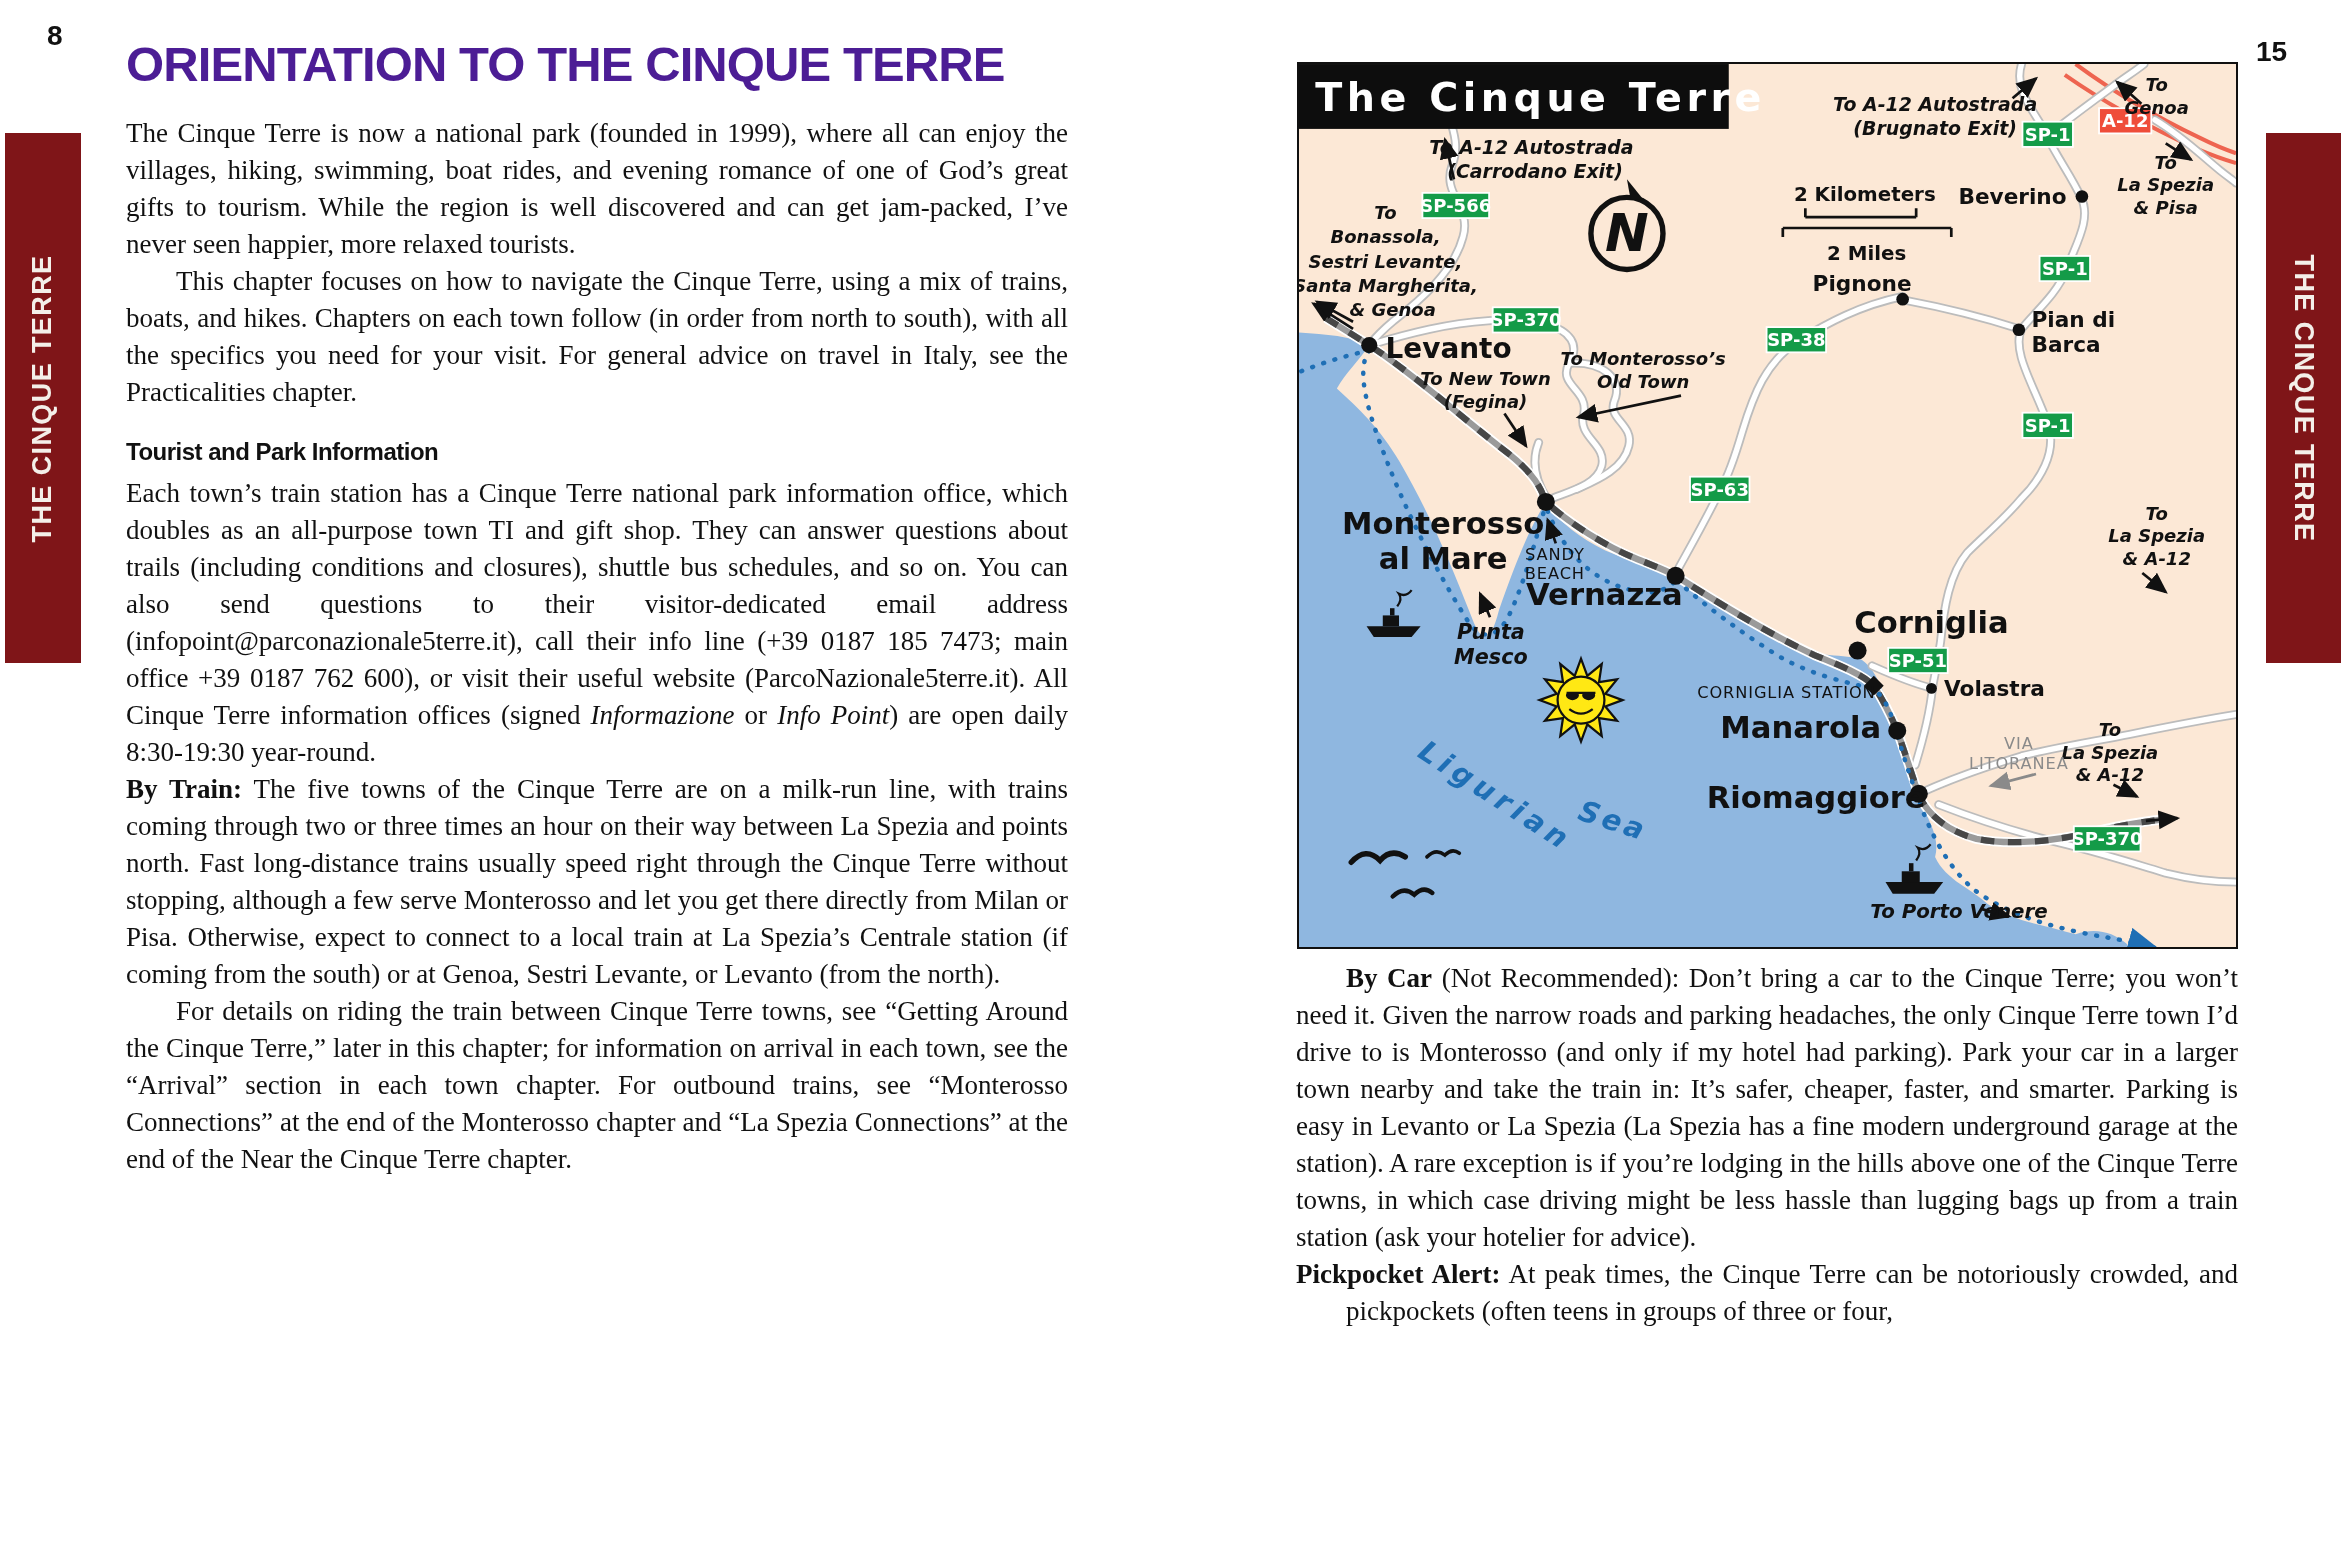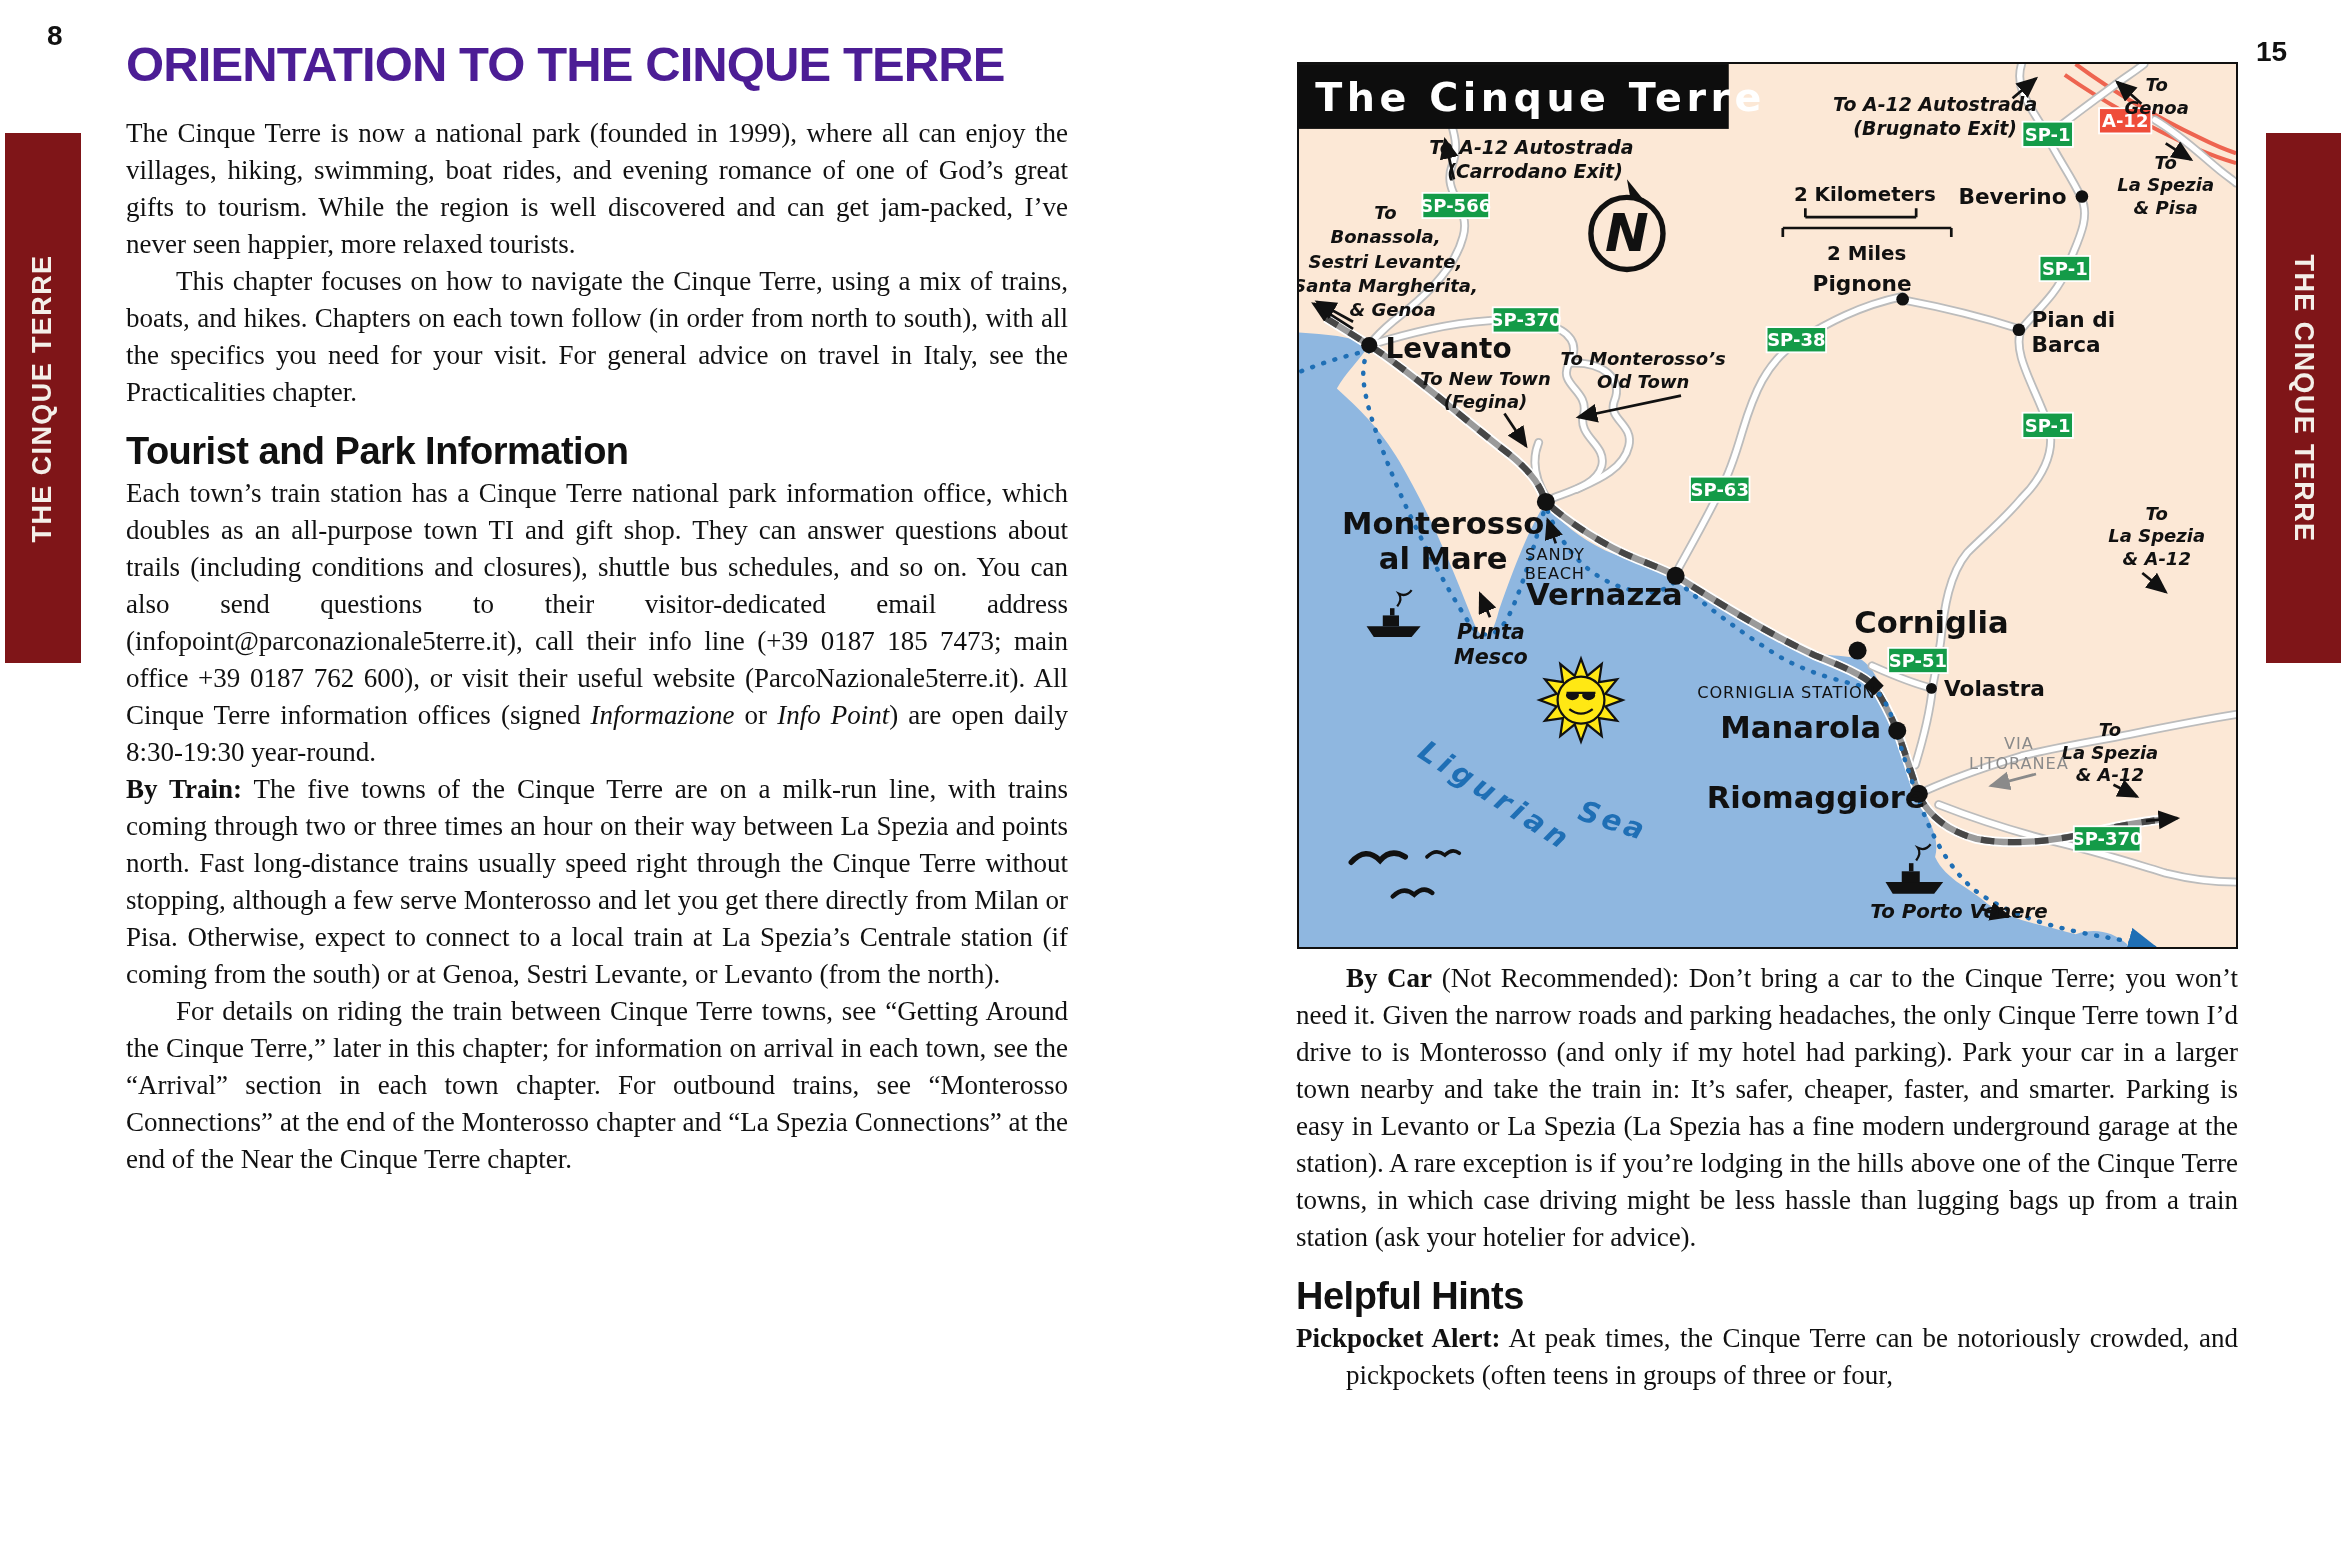--- a/index.html
+++ b/index.html
@@ -20,21 +20,21 @@
   .tab.left .tab-text{transform:rotate(-90deg);}
   .tab.right .tab-text{transform:rotate(90deg);}
   h1.title{position:absolute;left:126px;top:36px;margin:0;width:955px;
     font-family:"Liberation Sans",sans-serif;font-weight:bold;font-size:49px;
     letter-spacing:-0.9px;color:#4c1d95;white-space:nowrap;}
   .col{position:absolute;font-size:27px;line-height:37px;text-align:justify;}
   .col-left{left:126px;top:115px;width:942px;}
   .col-right{left:1296px;top:960px;width:942px;}
   .col p{margin:0;}
   .col p.indent{text-indent:50px;}
-  .col h2{font-family:"Liberation Sans",sans-serif;font-weight:bold;font-size:38px;
+  .col h2{font-family:"Liberation Sans",sans-serif;font-weight:bold;font-size:24px;
     margin:21.6px 0 5.4px 0;text-align:left;letter-spacing:-0.5px;}
   .col .it{font-style:italic;}
   .col b{font-weight:bold;}
   .hang{padding-left:50px;text-indent:-50px;}
   .map-frame{position:absolute;left:1297px;top:62px;width:937px;height:883px;
     border:2.7px solid #101010;background:#FCE8D6;}
   .map-frame svg{display:block;}
   svg text{font-family:"DejaVu Sans",sans-serif;}
   .t-town{font-weight:bold;fill:#111;}
   .t-to{font-style:italic;font-weight:bold;fill:#111;}
@@ -307,16 +307,15 @@
   <g stroke="#111" fill="none" stroke-linecap="round">
     <path d="M58,886 Q74,868 90,884 Q102,870 118,880" stroke-width="6"></path>
     <path d="M142,880 Q152,870 162,878 Q170,870 178,876" stroke-width="4"></path>
     <path d="M104,924 Q116,912 128,922 Q138,912 148,920" stroke-width="5"></path>
   </g>
 </svg>
 </div>
 
 <div class="col col-right">
   <p class="indent"><b>By Car</b><span> (Not Recommended): Don’t bring a car to the Cinque Terre; you won’t need it. Given the narrow roads and parking headaches, the only Cinque Terre town I’d drive to is Monterosso (and only if my hotel had parking). Park your car in a larger town nearby and take the train in: It’s safer, cheaper, faster, and smarter. Parking is easy in Levanto or La Spezia (La Spezia has a fine modern underground garage at the station). A rare exception is if you’re lodging in the hills above one of the Cinque Terre towns, in which case driving might be less hassle than lugging bags up from a train station (ask your hotelier for advice).</span></p>
-  <h2>Helpful Hints</h2>
   <p class="hang"><b>Pickpocket Alert:</b><span> At peak times, the Cinque Terre can be notoriously crowded, and pickpockets (often teens in groups of three or four,</span></p>
 </div>
 
 
 </body></html>

